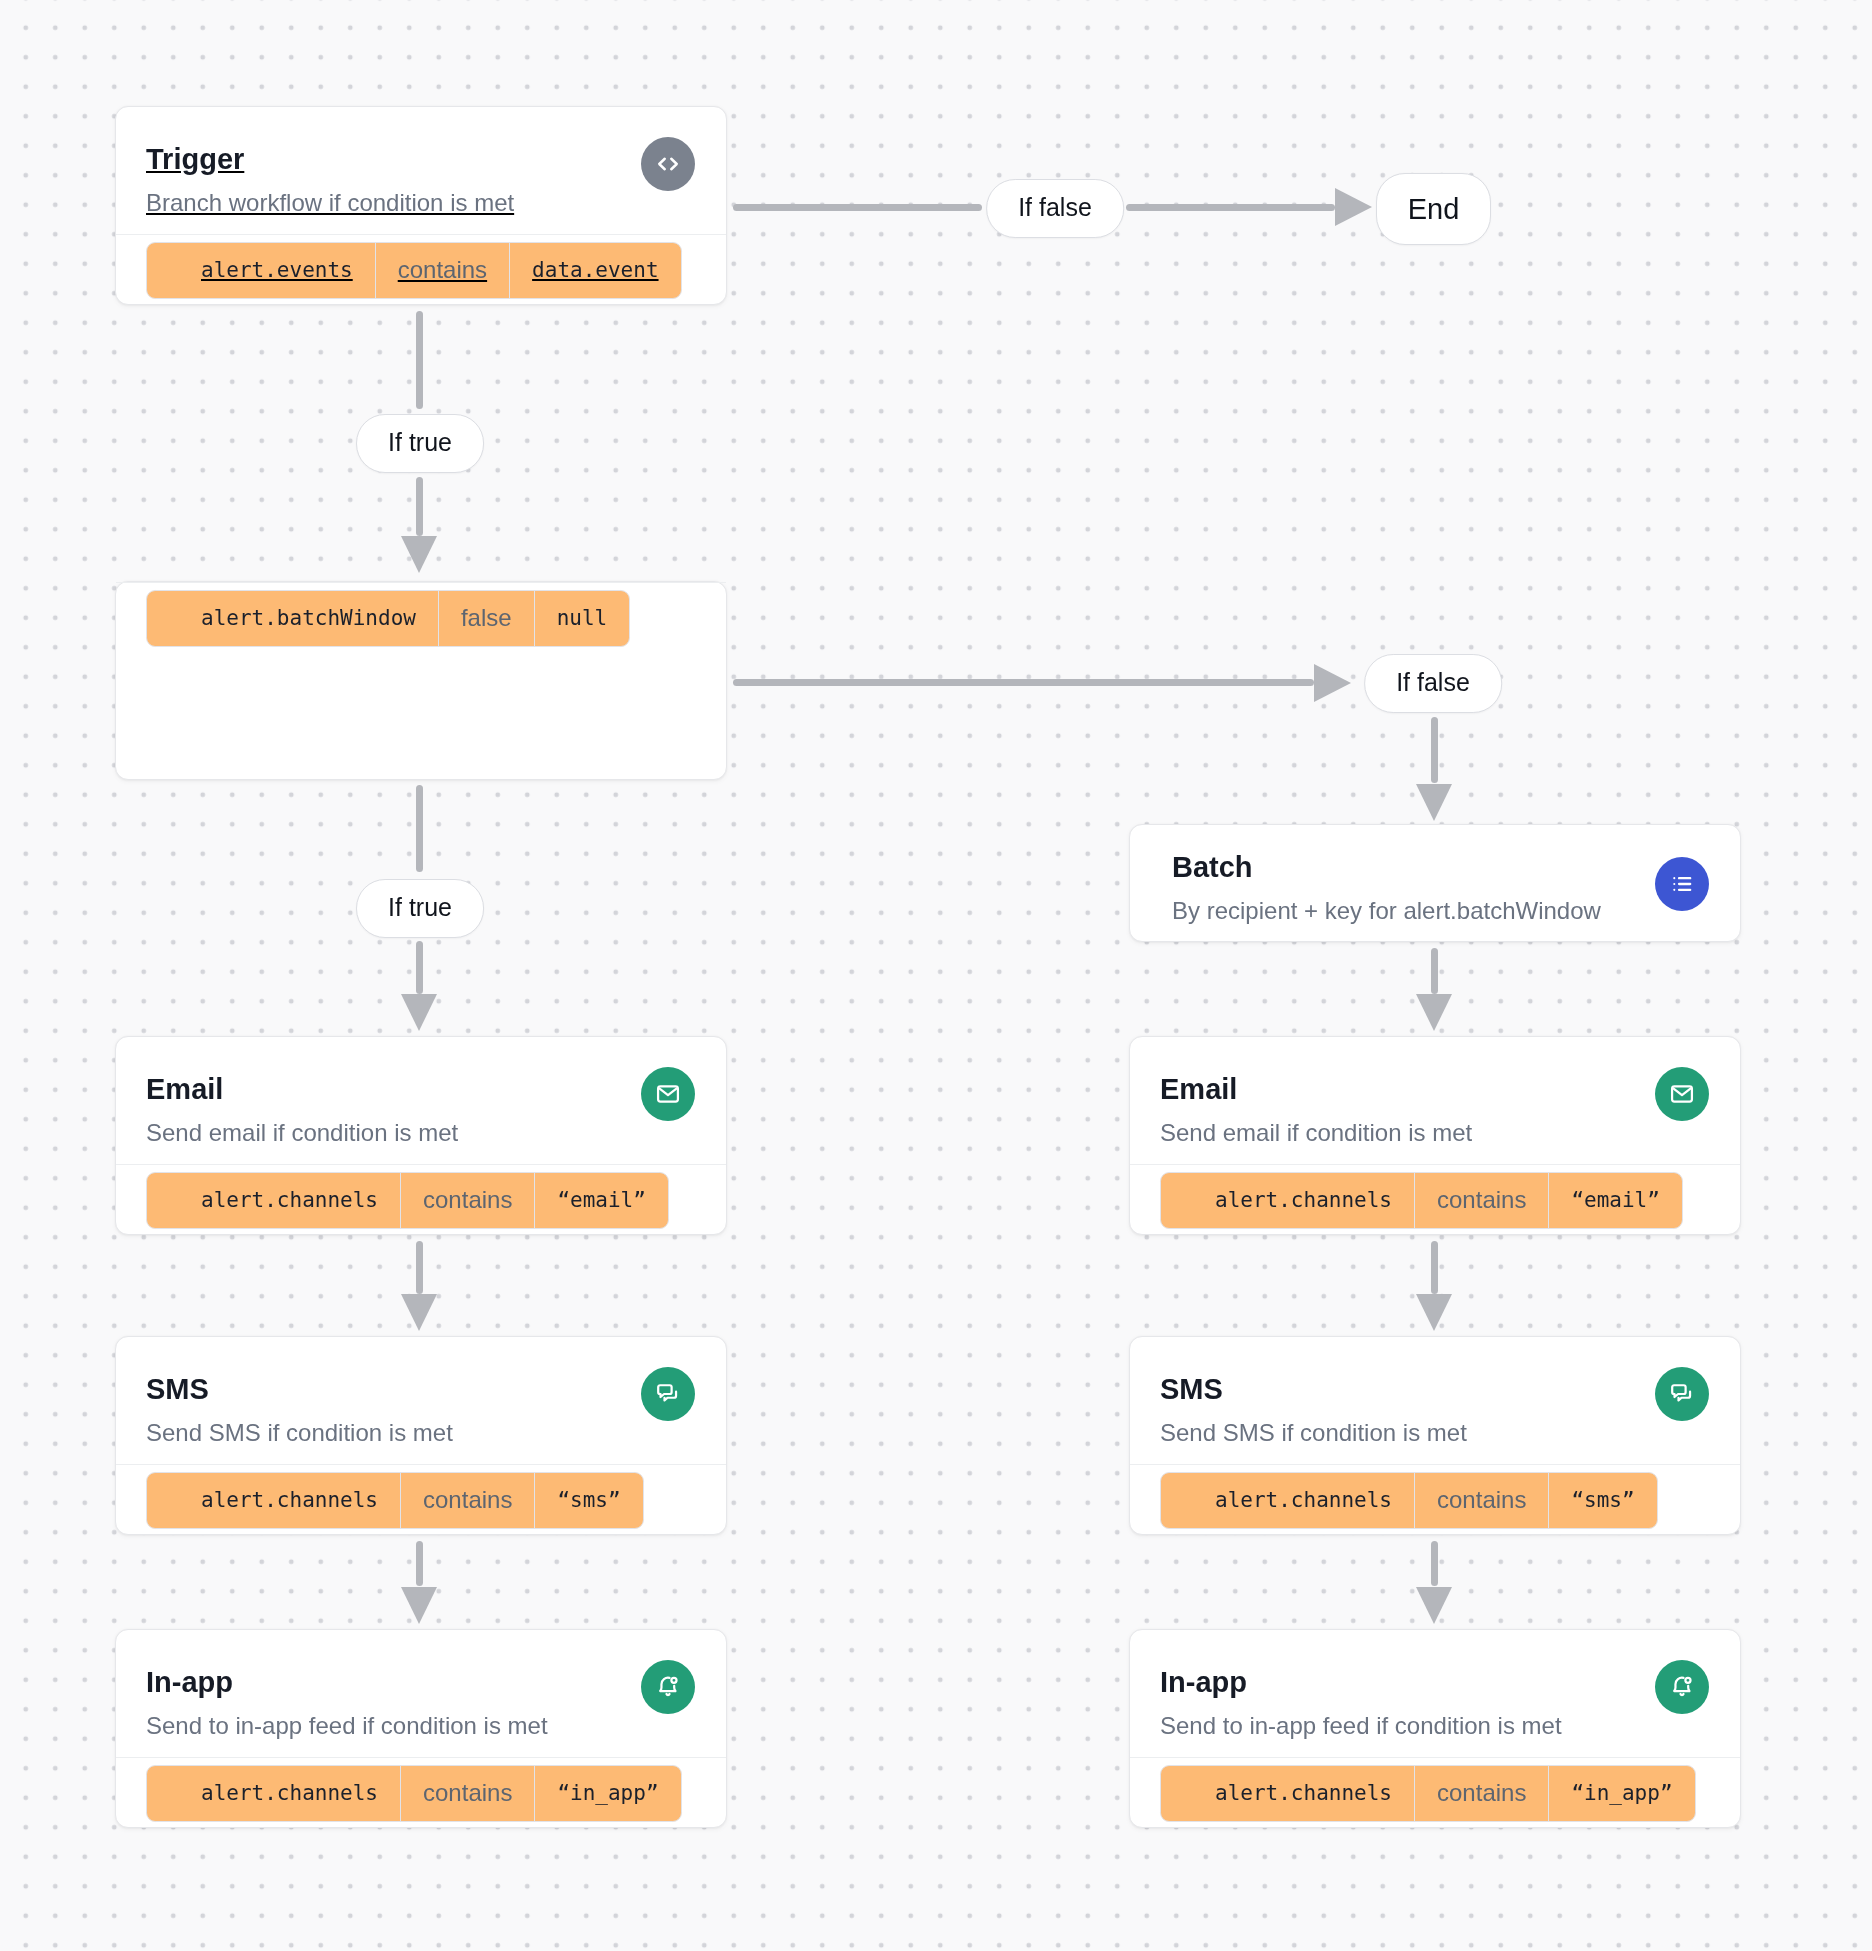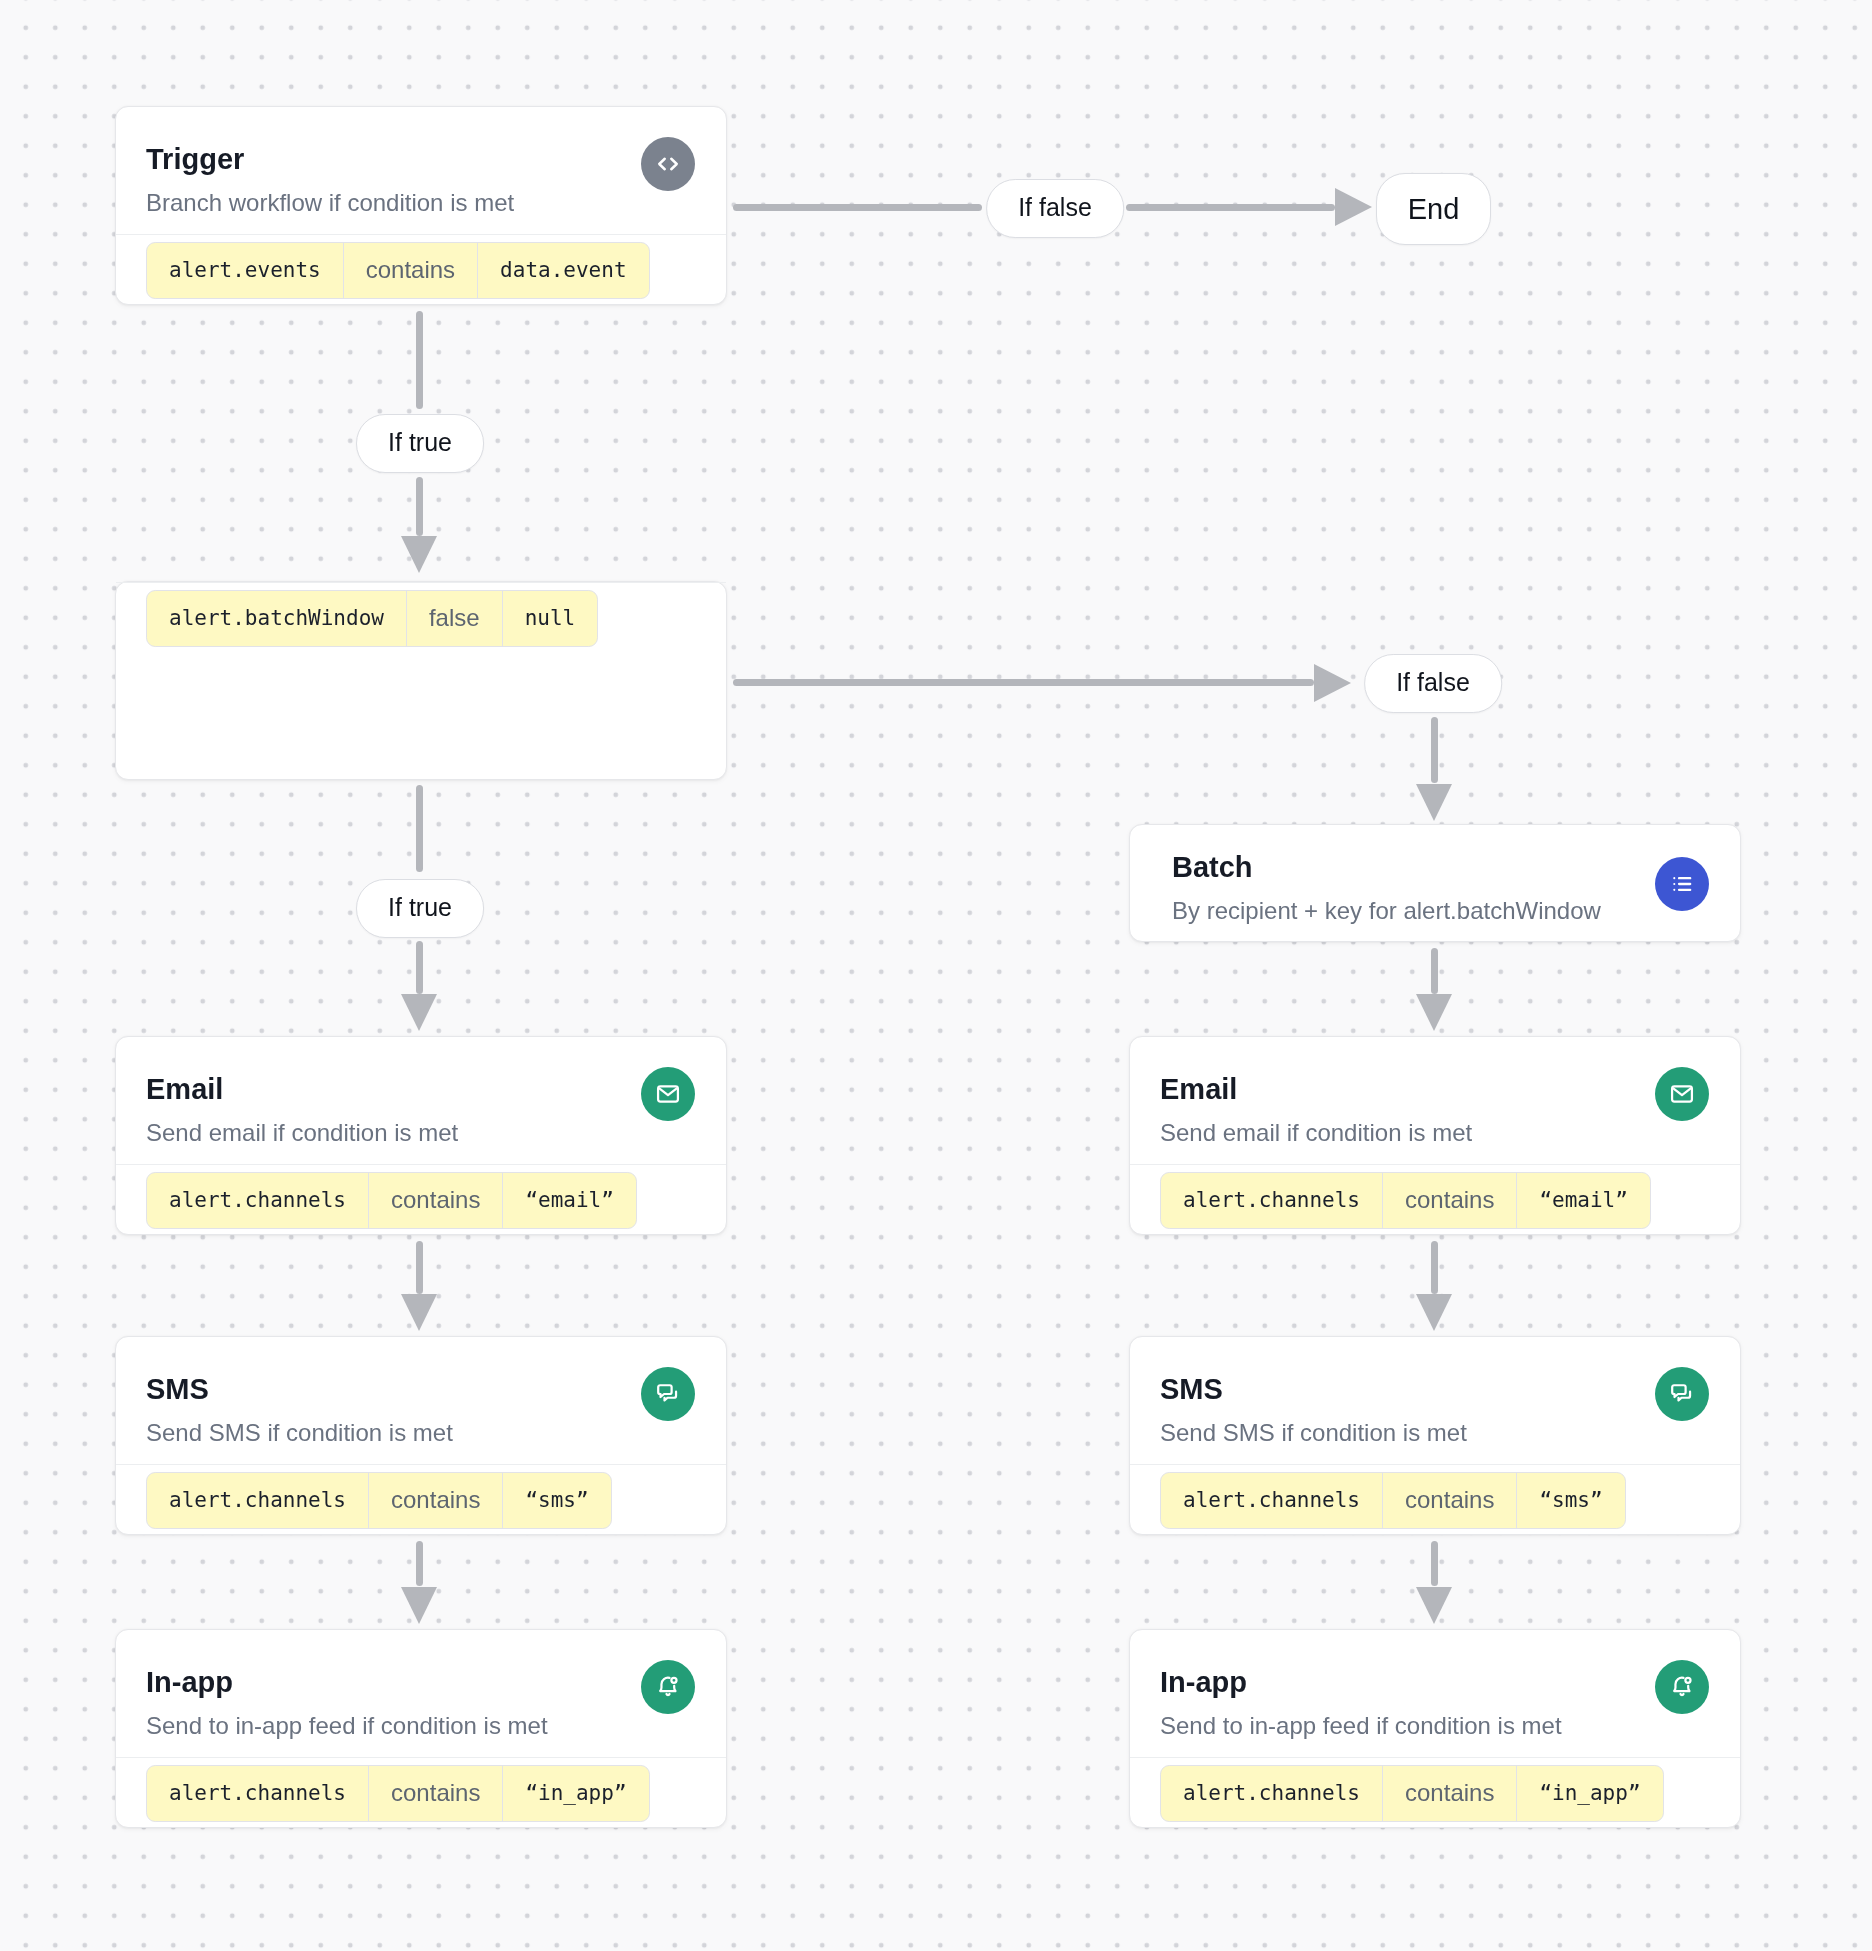--- a/index.html
+++ b/index.html
@@ -54,21 +54,21 @@
   .icon-circle svg{width:28px;height:28px;}
   .ic-gray{background:#7b828e;}
   .ic-blue{background:#3d56d3;}
   .ic-green{background:#239d77;}
   .card-cond{
     height:71px;border-top:1.4px solid #eceef0;
     display:flex;align-items:center;padding-left:30px;box-sizing:border-box;
   }
   .chips{
     display:inline-flex;align-items:stretch;height:57px;box-sizing:border-box;
-    background:#fef9c3;border:0.9px solid #e2e3e8;border-radius:9.2px;overflow:hidden;
+    background:#fdba74;border:0.9px solid #e2e3e8;border-radius:9.2px;overflow:hidden;padding-left:32px;
   }
   .chip{display:flex;align-items:center;padding:0 22px;white-space:nowrap;}
   .chip + .chip{border-left:0.9px solid #e2e3e8;}
   .chip.mono{font-family:"DejaVu Sans Mono",monospace;font-size:21px;color:#1b202b;}
   .chip.op{font-size:24px;color:#5d6570;}
 </style>
 </head>
 <body>
 
 <div class="canvas">
@@ -108,21 +108,21 @@
 
   <div class="edge v" style="left:1431px;top:1541px;height:45px;"></div>
   <div class="ah-down" style="left:1416px;top:1587px;"></div>
 
   <div class="pill" style="left:1055px;top:179px;">If false</div>
   <div class="pill" style="left:420px;top:414px;">If true</div>
   <div class="pill" style="left:1433px;top:654px;">If false</div>
   <div class="pill" style="left:420px;top:879px;">If true</div>
   <div class="end-pill" style="left:1376px;top:173px;border-radius:29px;">End</div>
 
-  <div class="card" style="left:115px;top:106px;">
+  <div class="card" style="left:115px;top:106px;text-decoration:underline;">
     <div class="card-header">
       <div class="card-title">Trigger</div>
       <div class="card-sub">Branch workflow if condition is met</div>
       <div class="icon-circle ic-gray">
         <svg viewBox="0 0 24 24" fill="none" stroke="#ffffff" stroke-width="2.1" stroke-linecap="round" stroke-linejoin="round">
           <polyline points="9.2 7.5 4.5 12 9.2 16.5"></polyline>
             <polyline points="14.8 7.5 19.5 12 14.8 16.5"></polyline>
         </svg>
       </div>
     </div>

